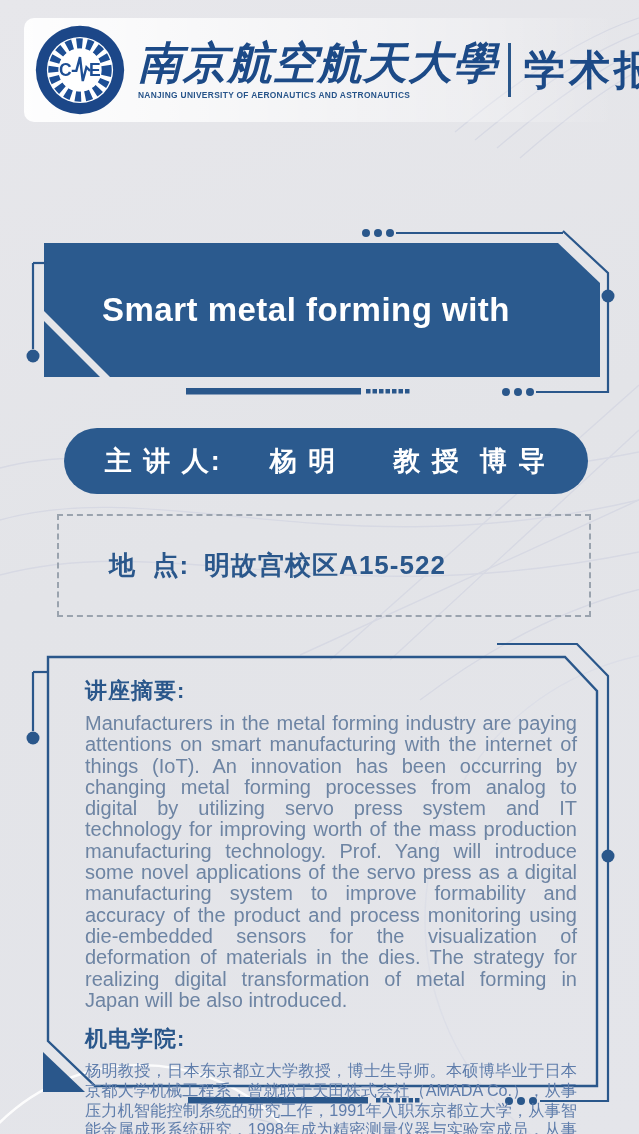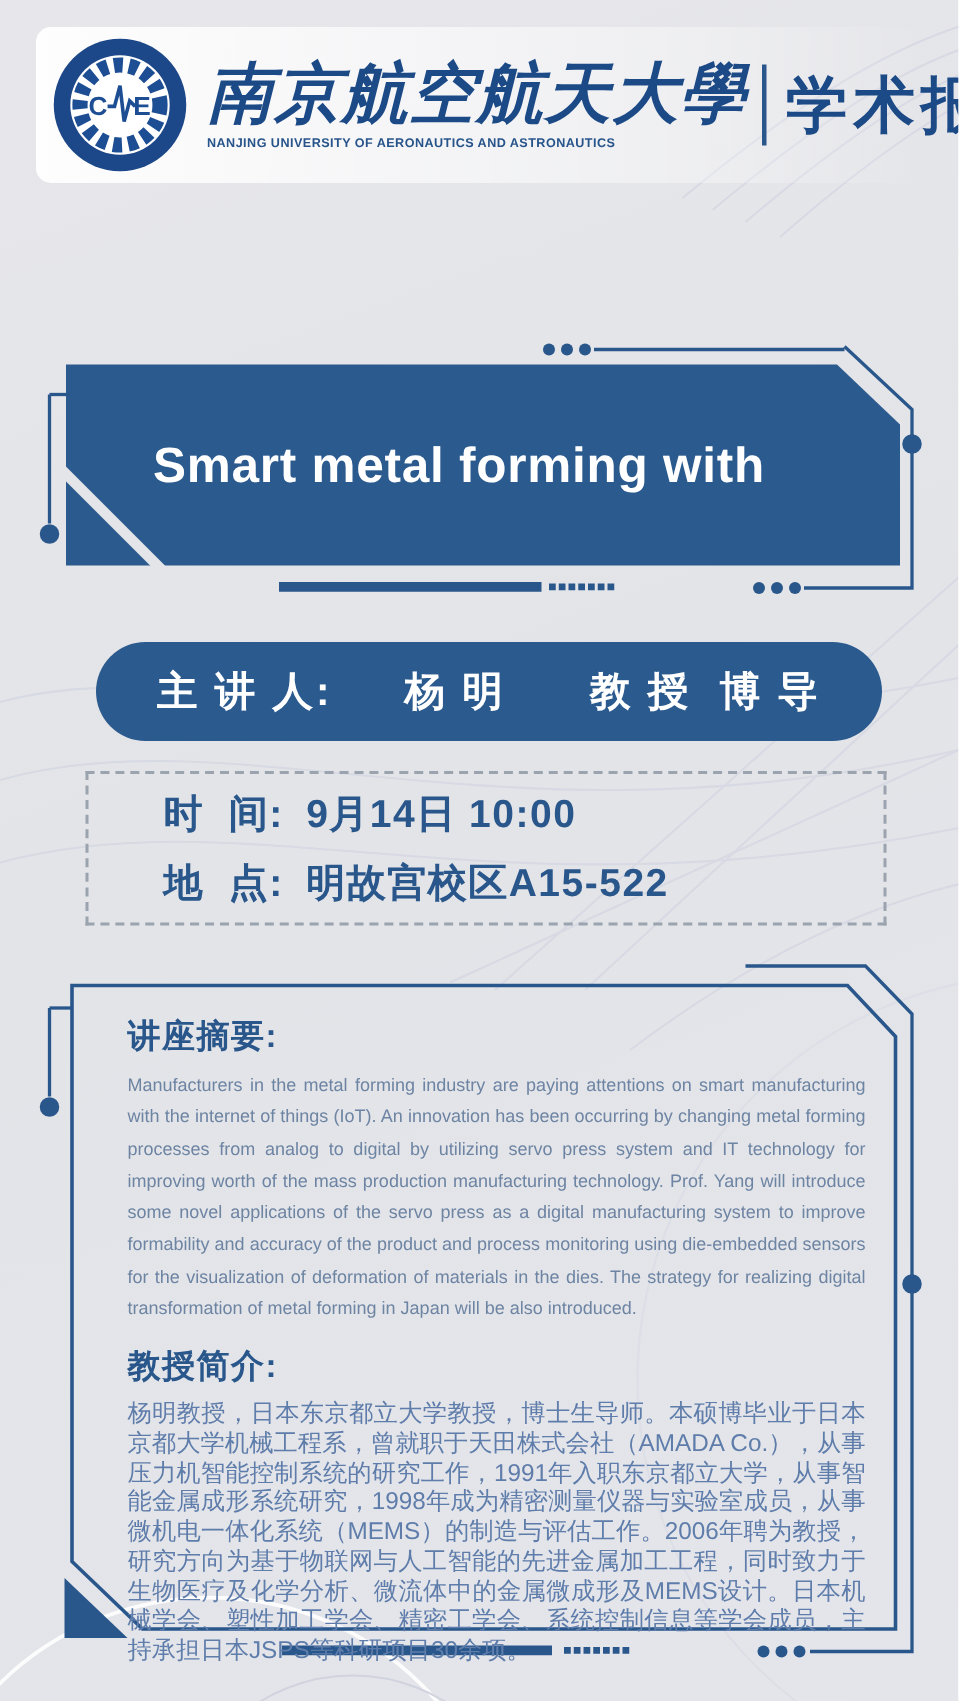--- a/index.html
+++ b/index.html
@@ -34,21 +34,21 @@
           box-sizing:border-box;display:flex;flex-direction:column;justify-content:center;gap:11px;
           padding-left:50px;}
   .meta-row{display:flex;align-items:baseline;font-size:26px;font-weight:700;color:#2a578b;
           white-space:pre;letter-spacing:1px;}
   .meta-label{margin-right:15px;}
 
   .content{position:absolute;left:48px;top:657px;width:549px;box-sizing:border-box;
           padding:19px 20px 0 37px;}
   .content h2{margin:0 0 7px;font-size:22px;font-weight:900;color:#2a578b;letter-spacing:1px;white-space:pre;}
   .content p{margin:0;}
-  .content .en{font-size:12px;line-height:21.3px;color:#6d84a3;text-align:justify;margin-bottom:13px;}
+  .content .en{font-size:20px;line-height:21.3px;color:#6d84a3;text-align:justify;margin-bottom:13px;}
   .content .cn{font-size:16.2px;line-height:19.7px;color:#5f7dab;text-align:justify;}
 </style>
 </head>
 <body>
 
 <div class="poster">
 
   <svg class="decor" width="639" height="1134" viewBox="0 0 639 1134">
     <defs>
       <linearGradient id="hdrGrad" x1="0" y1="0" x2="1" y2="0">
@@ -154,29 +154,25 @@
   </div>
 
   <div class="speaker-pill">
     <span>主 讲 人:</span>
     <span class="sp-name">杨 明</span>
     <span class="sp-titles">教 授  博 导</span>
   </div>
 
   <div class="meta-box">
     <div class="meta-row">
-      <span class="meta-label">时  间:</span>
-      <span class="meta-value">9月14日 10:00</span>
-    </div>
-    <div class="meta-row">
       <span class="meta-label">地  点:</span>
       <span class="meta-value">明故宫校区A15-522</span>
     </div>
   </div>
 
   <div class="content">
     <h2>讲座摘要:</h2>
     <p class="en">Manufacturers in the metal forming industry are paying attentions on smart manufacturing with the internet of things (IoT). An innovation has been occurring by changing metal forming processes from analog to digital by utilizing servo press system and IT technology for improving worth of the mass production manufacturing technology. Prof. Yang will introduce some novel applications of the servo press as a digital manufacturing system to improve formability and accuracy of the product and process monitoring using die-embedded sensors for the visualization of deformation of materials in the dies. The strategy for realizing digital transformation of metal forming in Japan will be also introduced.</p>
-    <h2>教授简介:</h2>
+    <h2>机电学院:</h2>
     <p class="cn">杨明教授，日本东京都立大学教授，博士生导师。本硕博毕业于日本京都大学机械工程系，曾就职于天田株式会社（AMADA Co.），从事压力机智能控制系统的研究工作，1991年入职东京都立大学，从事智能金属成形系统研究，1998年成为精密测量仪器与实验室成员，从事微机电一体化系统（MEMS）的制造与评估工作。2006年聘为教授，研究方向为基于物联网与人工智能的先进金属加工工程，同时致力于生物医疗及化学分析、微流体中的金属微成形及MEMS设计。日本机械学会、塑性加工学会、精密工学会、系统控制信息等学会成员，主持承担日本JSPS等科研项目30余项。</p>
   </div>
 
 </div>
 
 </body></html>

